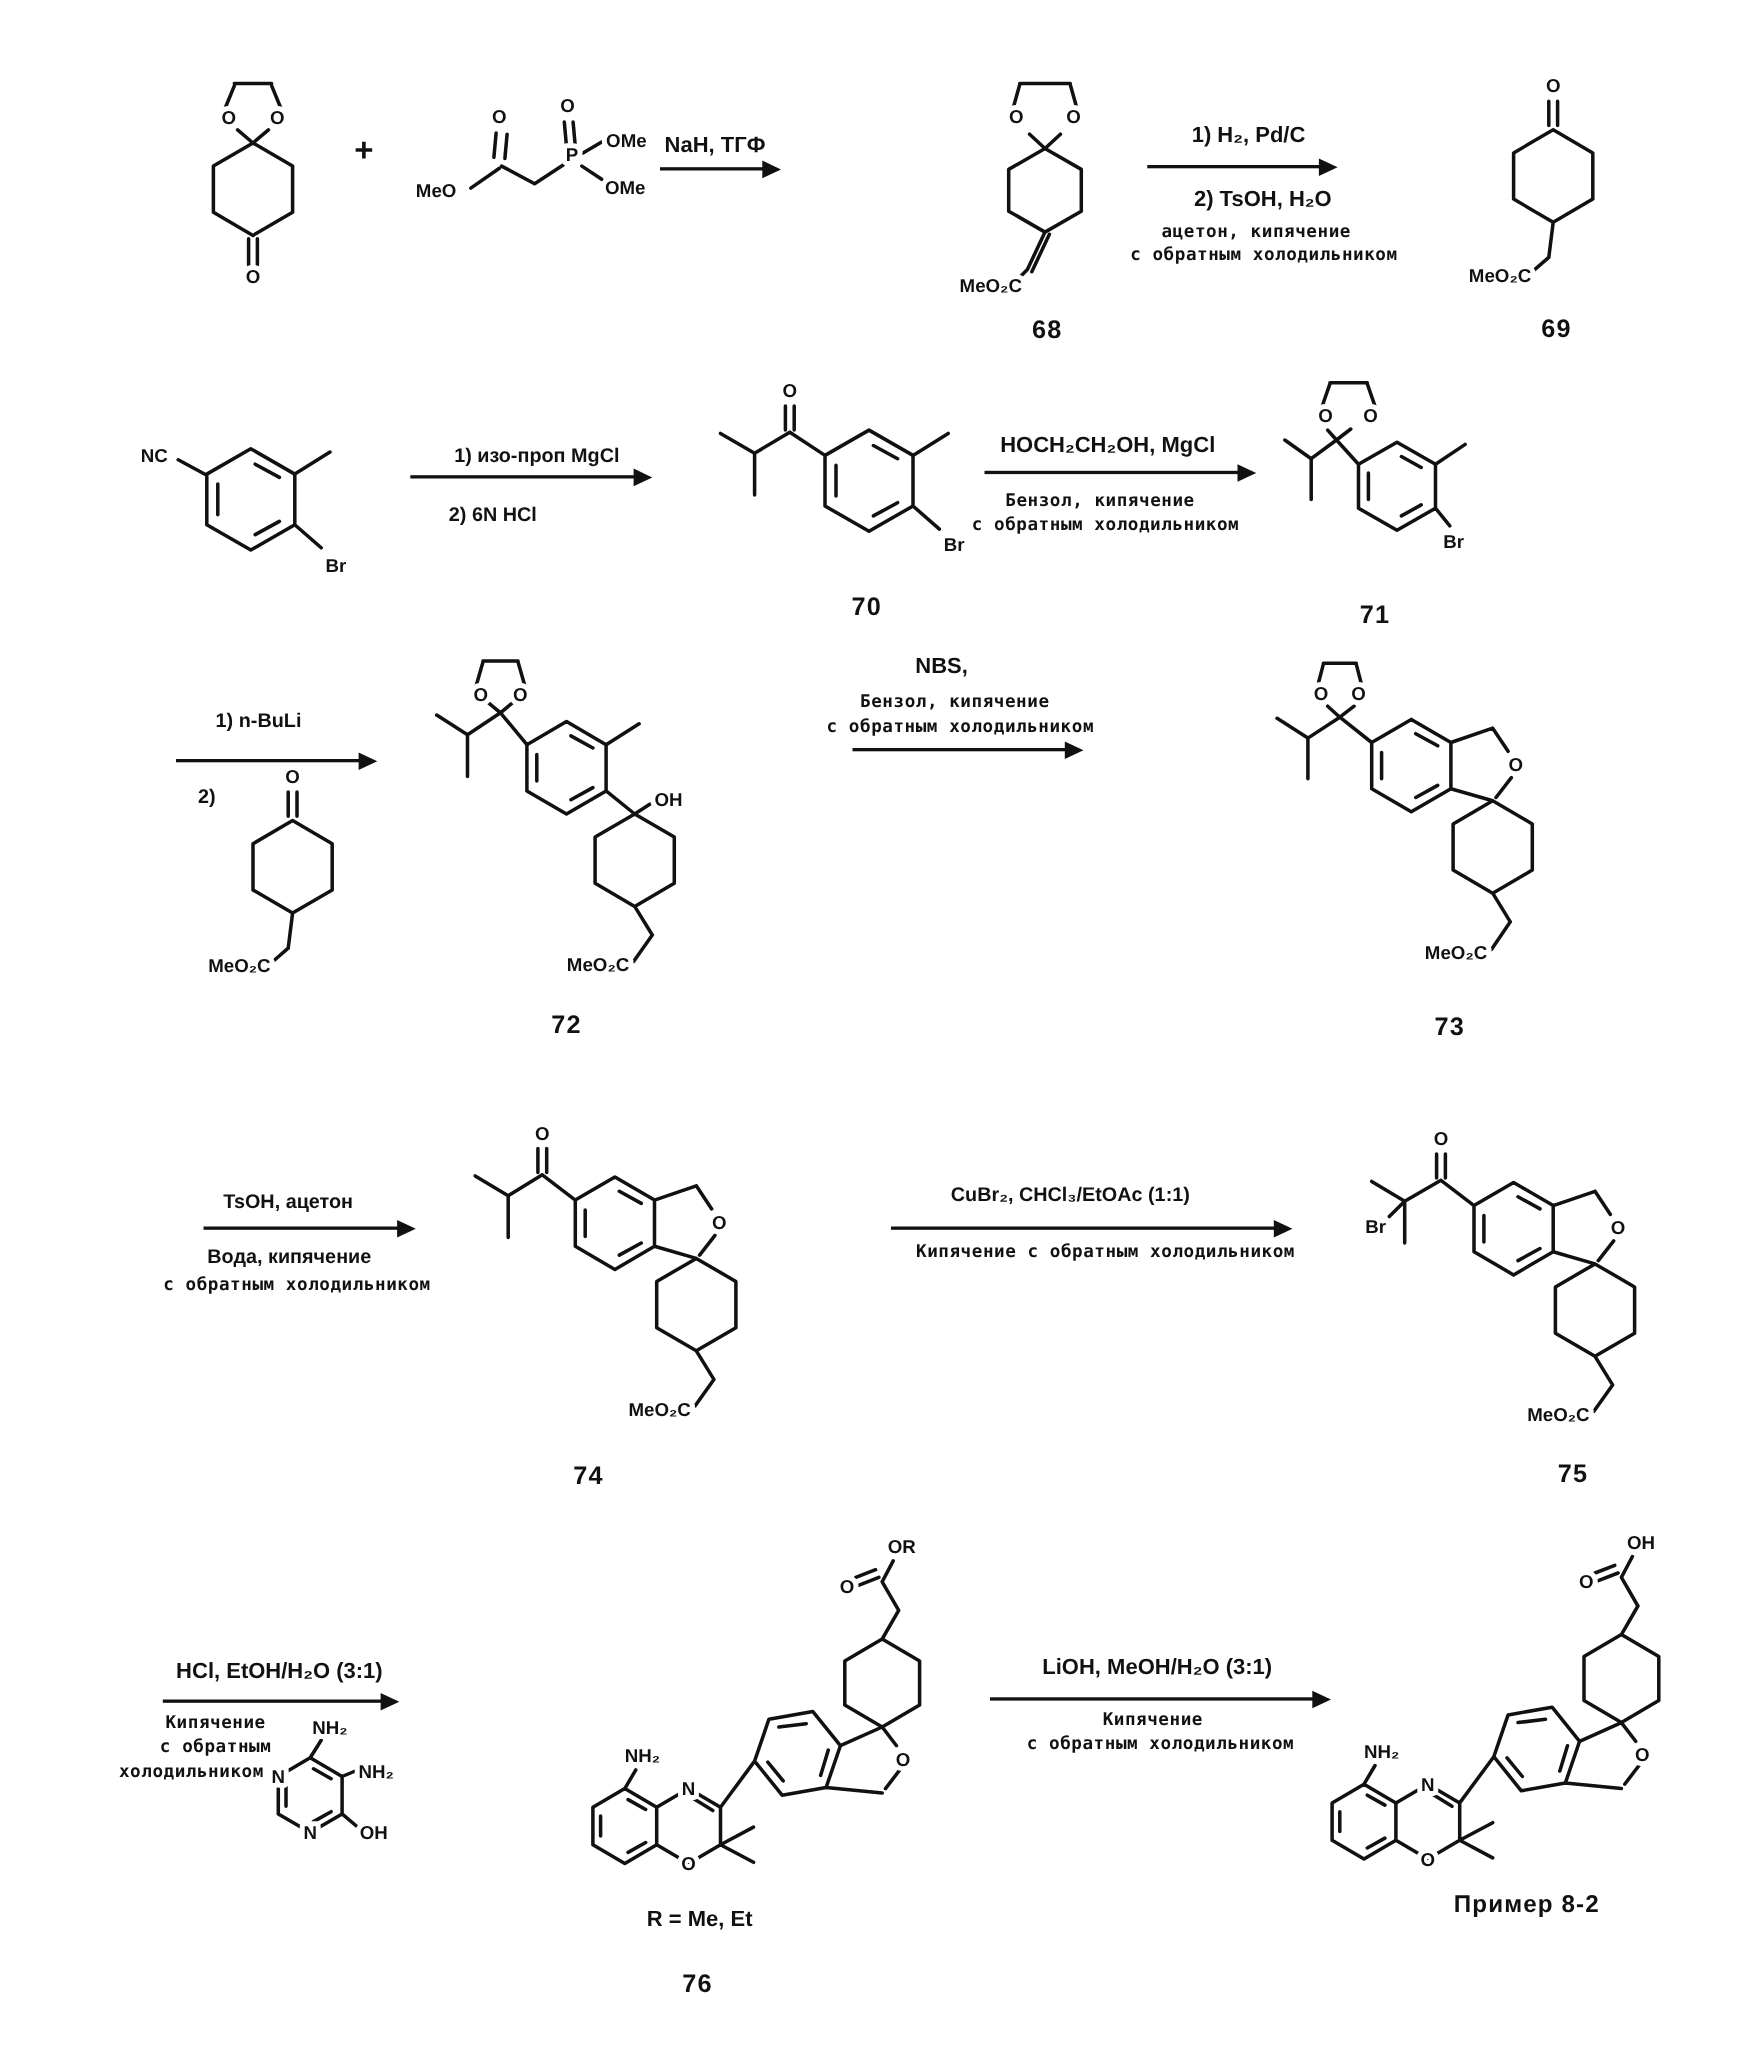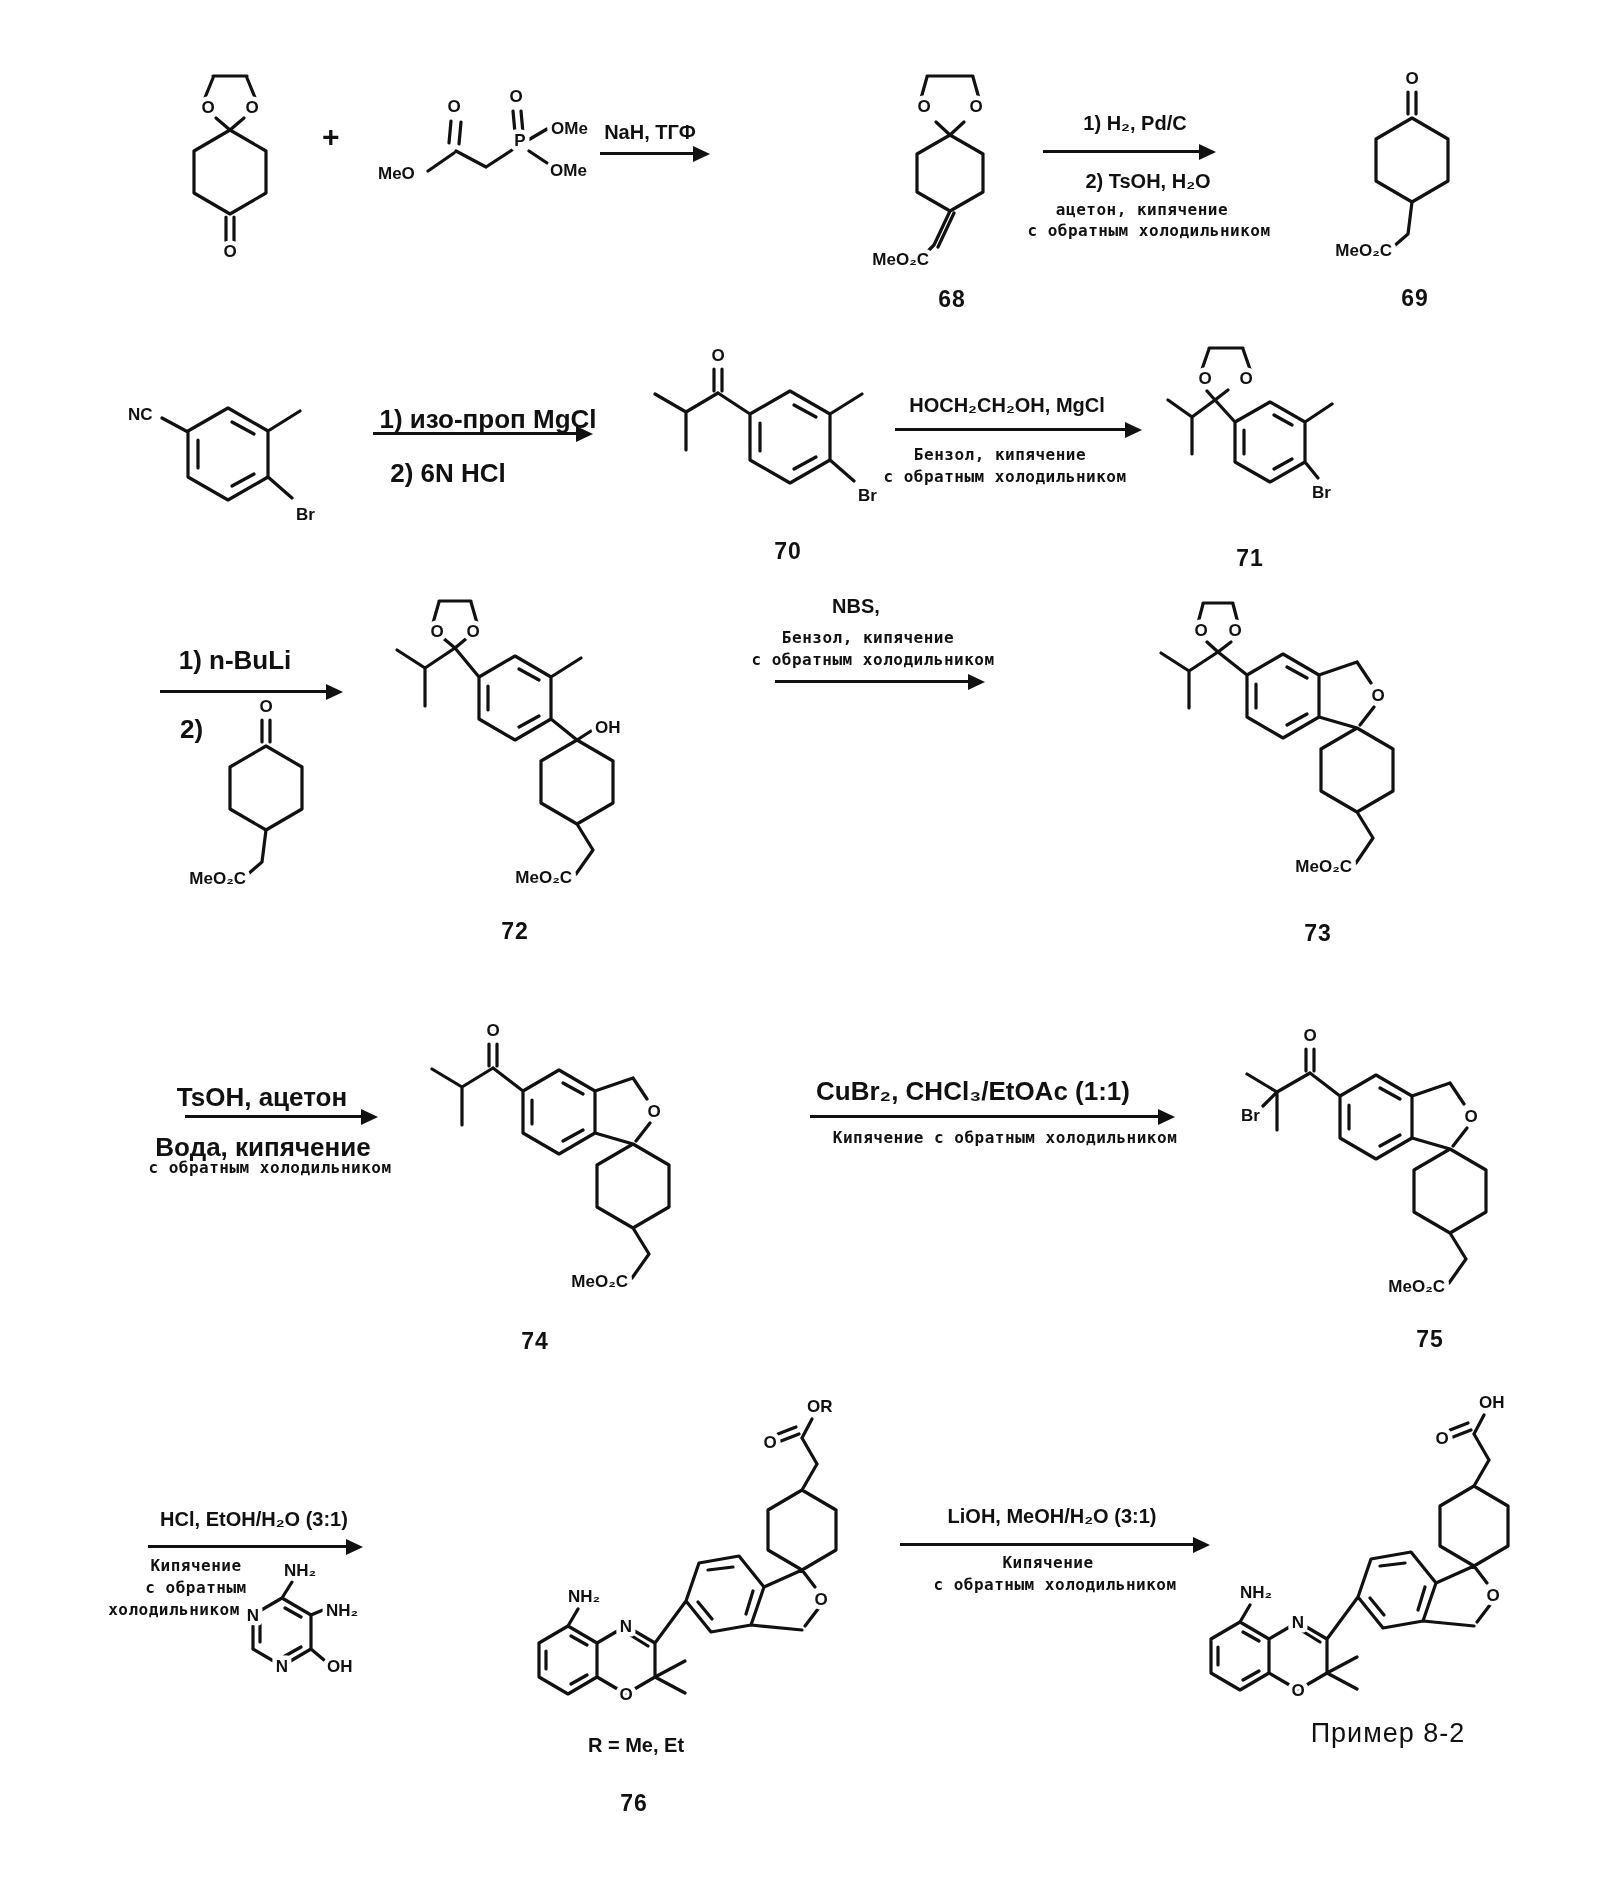--- a/index.html
+++ b/index.html
@@ -1,22 +1,22 @@
 <!DOCTYPE html>
 <html><head>
 <meta charset="utf-8">
 <style>
   html,body{margin:0;padding:0;background:#fff;}
   .page{position:relative;width:1597px;height:1882px;background:#fff;
         font-family:"Liberation Sans",sans-serif;color:#111;overflow:hidden;}
   .abs{position:absolute;}
   .ctr{transform:translateX(-50%);white-space:nowrap;text-align:right;}
   .b20{font-weight:bold;font-size:20px;}
-  .b19{font-weight:bold;font-size:26px;}
-  .b27{font-weight:normal;font-size:27px;letter-spacing:1px;}
+  .b19{font-weight:bold;font-size:18px;}
+  .b27{font-weight:bold;font-size:22px;letter-spacing:1px;}
   .b30{font-weight:bold;font-size:30px;}
   .num{font-weight:bold;font-size:23px;letter-spacing:1px;}
   .mono{font-family:"DejaVu Sans Mono",monospace;font-size:16px;font-weight:bold;letter-spacing:0.5px;}
   .arrow{position:absolute;height:3px;background:#111;}
   .arrow::after{content:"";position:absolute;right:-15px;top:50%;transform:translateY(-50%);
     border-left:17px solid #111;border-top:8px solid transparent;border-bottom:8px solid transparent;}
   svg.struct{position:absolute;overflow:visible;}
   .bond{stroke:#111;stroke-width:3.2;fill:none;stroke-linecap:round;stroke-linejoin:round;}
   .atom{font-family:"Liberation Sans",sans-serif;font-weight:bold;font-size:17px;fill:#111;
         text-anchor:middle;paint-order:stroke;stroke:#fff;stroke-width:9px;stroke-linejoin:round;}

